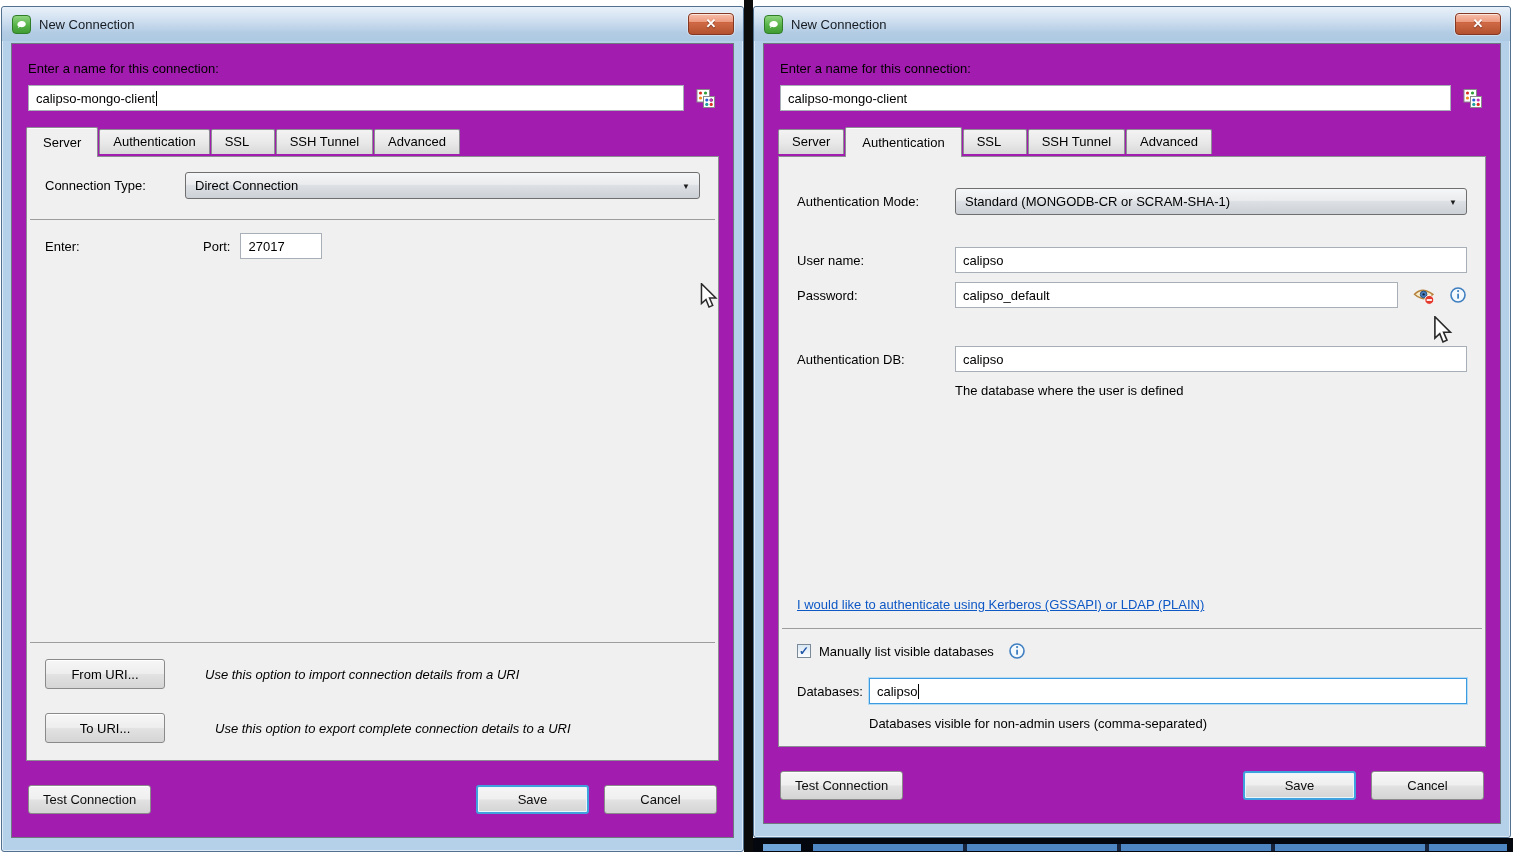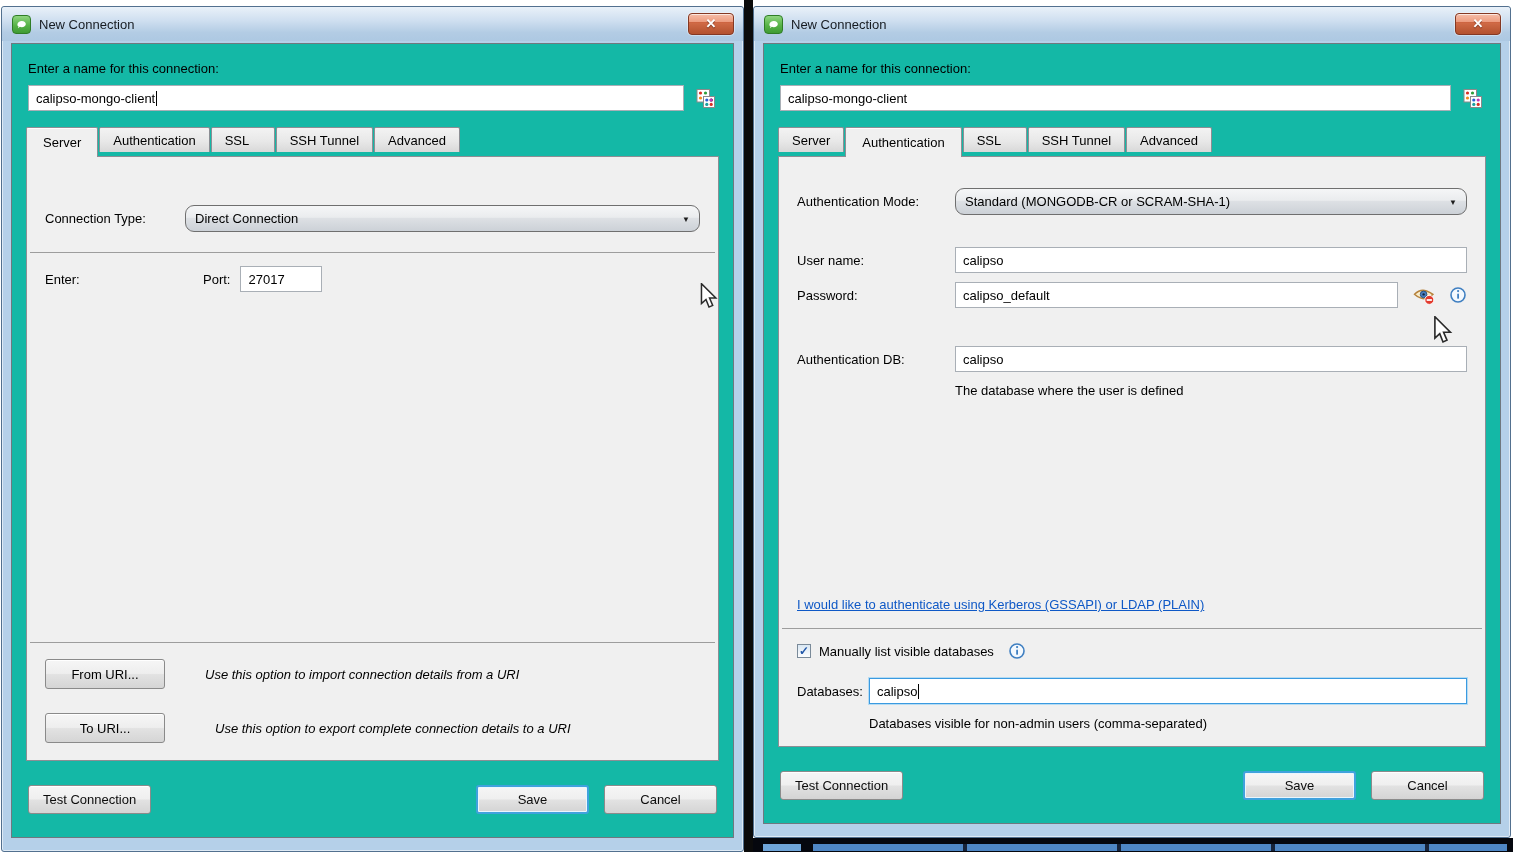--- a/index.html
+++ b/index.html
@@ -27,47 +27,47 @@
     display:flex; align-items:center; justify-content:center; }
   .win-title { font-size:13px; color:#161b21; }
   .close-btn { position:absolute; right:9px; top:6px; width:46px; height:22px;
     border:1px solid #843823; border-radius:4px;
     background:linear-gradient(180deg,#f6bda9 0%,#ec9b7e 40%,#d4684443 41%,#d06a46 45%,#b55330 95%);
     background-color:#c95f3c;
     box-shadow: inset 0 1px 0 rgba(255,255,255,.65), 0 0 0 1px rgba(255,255,255,.35);
     color:#fff; font-weight:bold; font-size:13px; line-height:20px; text-align:center;
     text-shadow:0 1px 1px rgba(60,10,0,.6); cursor:default; }
   .content { position:absolute; left:9px; right:9px; top:36px; bottom:13px;
-    background:#14b8a6; border:1px solid #70787f; display:flex; flex-direction:column; }
+    background:#a21caf; border:1px solid #70787f; display:flex; flex-direction:column; }
 
   
   .header { padding:17px 16px 0 16px; }
   .header .lbl { font-size:13px; color:#000; }
   .name-row { display:flex; align-items:center; gap:10px; margin-top:9px; }
   .text-input { height:26px; border:1px solid #a9afb6; background:#fff; display:flex;
     align-items:center; padding:0 7px; font-size:13px; color:#000; flex:1; }
   .text-input.focused { border:1px solid #3b9ae0; box-shadow:0 0 0 1px #b6dcf3; }
   .caret { display:inline-block; width:1px; height:15px; background:#000; margin-left:1px; }
   .swatch-btn { width:23px; height:23px; flex:0 0 auto; display:flex; align-items:center; justify-content:center; }
 
   
-  .tabs { display:flex; align-items:flex-start; padding-left:14px; margin-top:16px; position:relative; z-index:2; }
+  .tabs { display:flex; align-items:center; padding-left:14px; margin-top:16px; position:relative; z-index:2; }
   .tab { height:25px; display:flex; align-items:center; padding:0 13px; font-size:13px; color:#000;
     background:linear-gradient(180deg,#f3f3f3,#e8e8e8 55%,#d8d8d8); border:1px solid #8c8e94;
     border-bottom:none; border-radius:2px 2px 0 0; margin-right:1px; margin-bottom:1px; }
   .tab.active { height:30px; background:#f0f0f0; position:relative; z-index:3; margin-bottom:-1px;
     padding:0 16px; box-shadow:inset 0 1px 0 #fdfdfd; }
 
   
   .panel { flex:1; margin:0 14px; border:1px solid #8c8e94; background:#f0f0f0;
     display:flex; flex-direction:column; position:relative; z-index:1; }
   .prow { display:flex; align-items:center; padding:0 18px; }
   .flabel { font-size:13px; color:#000; flex:0 0 auto; }
   .w140 { width:140px; } .w158 { width:158px; } .w72 { width:72px; }
-  .combo { flex:1; height:27px; border:1px solid #6f6f6f; border-radius:9px;
+  .combo { flex:1; height:27px; border:1px solid #6f6f6f; border-radius:3px;
     background:linear-gradient(180deg,#f5f6f7,#eaecee 45%,#dde0e4 50%,#ccd1d7);
     display:flex; align-items:center; padding:0 9px; font-size:13px; position:relative; }
   .combo .arr { position:absolute; right:9px; top:9px; font-size:8px; color:#1c1c1c; }
   .sep { border:none; border-top:1px solid #9d9d9d; margin:0 3px; }
   .help { font-size:13px; color:#000; }
   .port-lbl { font-size:13px; margin-left:18px; margin-right:10px; }
   .port-input { width:82px; flex:0 0 auto; }
   .uri-btn { width:120px; height:30px; border:1px solid #8a8a8a; border-radius:3px; font-size:13px;
     background:linear-gradient(180deg,#f6f6f6,#eeeeee 48%,#e2e2e2 52%,#d5d5d5);
     box-shadow:inset 0 1px 0 #fff; display:flex; align-items:center; justify-content:center; }
@@ -140,21 +140,21 @@
 
       <div class="tabs">
         <div class="tab active">Server</div>
         <div class="tab">Authentication</div>
         <div class="tab" style="min-width:64px;">SSL</div>
         <div class="tab">SSH Tunnel</div>
         <div class="tab">Advanced</div>
       </div>
 
       <div class="panel">
-        <div class="prow" style="margin-top:48px;">
+        <div class="prow" style="margin-top:15px;">
           <span class="flabel w140">Connection Type:</span>
           <div class="combo">
             <span>Direct Connection</span>
             <span class="arr">▼</span>
           </div>
         </div>
         <hr class="sep" style="margin-top:20px;">
         <div class="prow" style="margin-top:13px;">
           <span class="flabel w140">Enter:</span>
           <span class="port-lbl">Port:</span>

